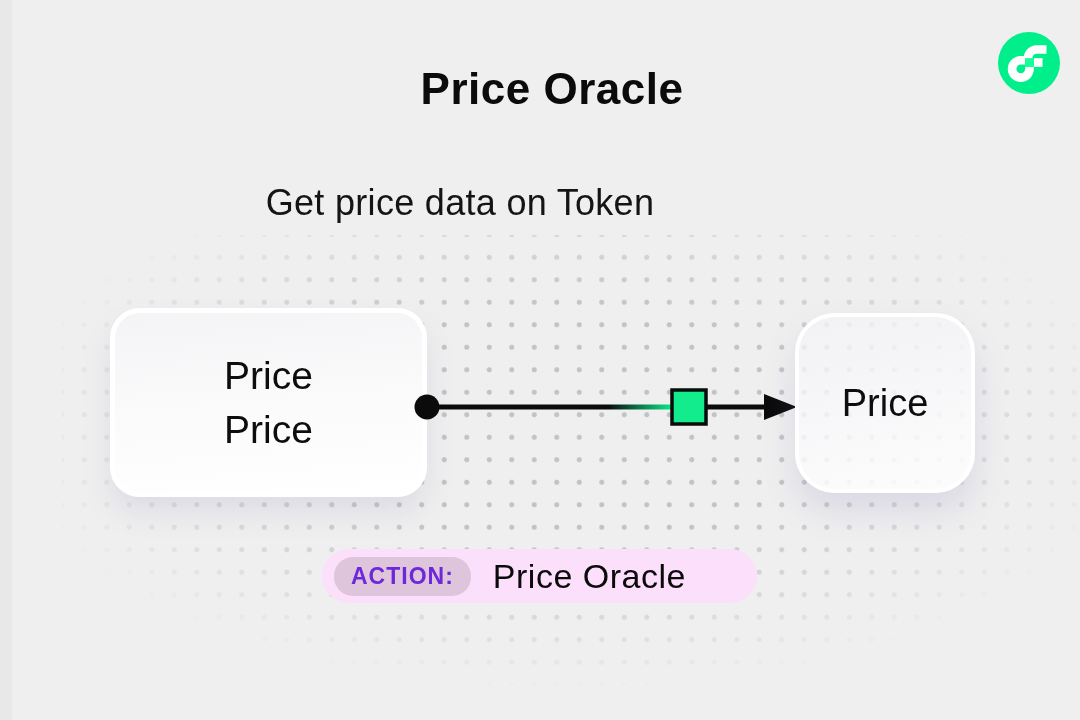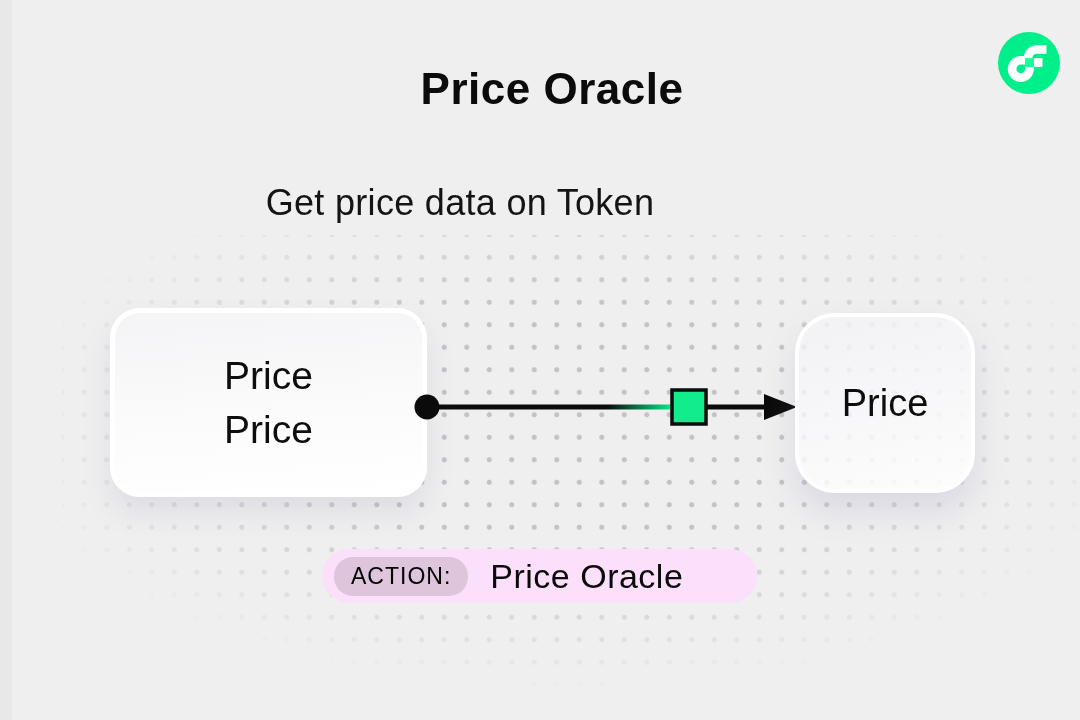--- a/index.html
+++ b/index.html
@@ -67,24 +67,24 @@
   .action-badge{
     position:absolute;left:310px;top:549px;width:435px;height:54px;
     box-sizing:border-box;
     background:#fbdffb;
     border-radius:27px;
     display:flex;align-items:center;
     padding:0 24px 0 12px;gap:22px;
   }
   .action-tag{
     background:#dfc5dc;
-    color:#000000;
+    color:#6d28d9;
     border-radius:19px;
     padding:6px 17px;
-    font-size:23px;font-weight:400;letter-spacing:1px;
+    font-size:23px;font-weight:700;letter-spacing:1px;
     white-space:nowrap;
   }
   .action-value{
     font-size:34px;color:#0b0b0b;letter-spacing:.5px;
     white-space:nowrap;
   }
 </style>
 </head>
 <body>
 

